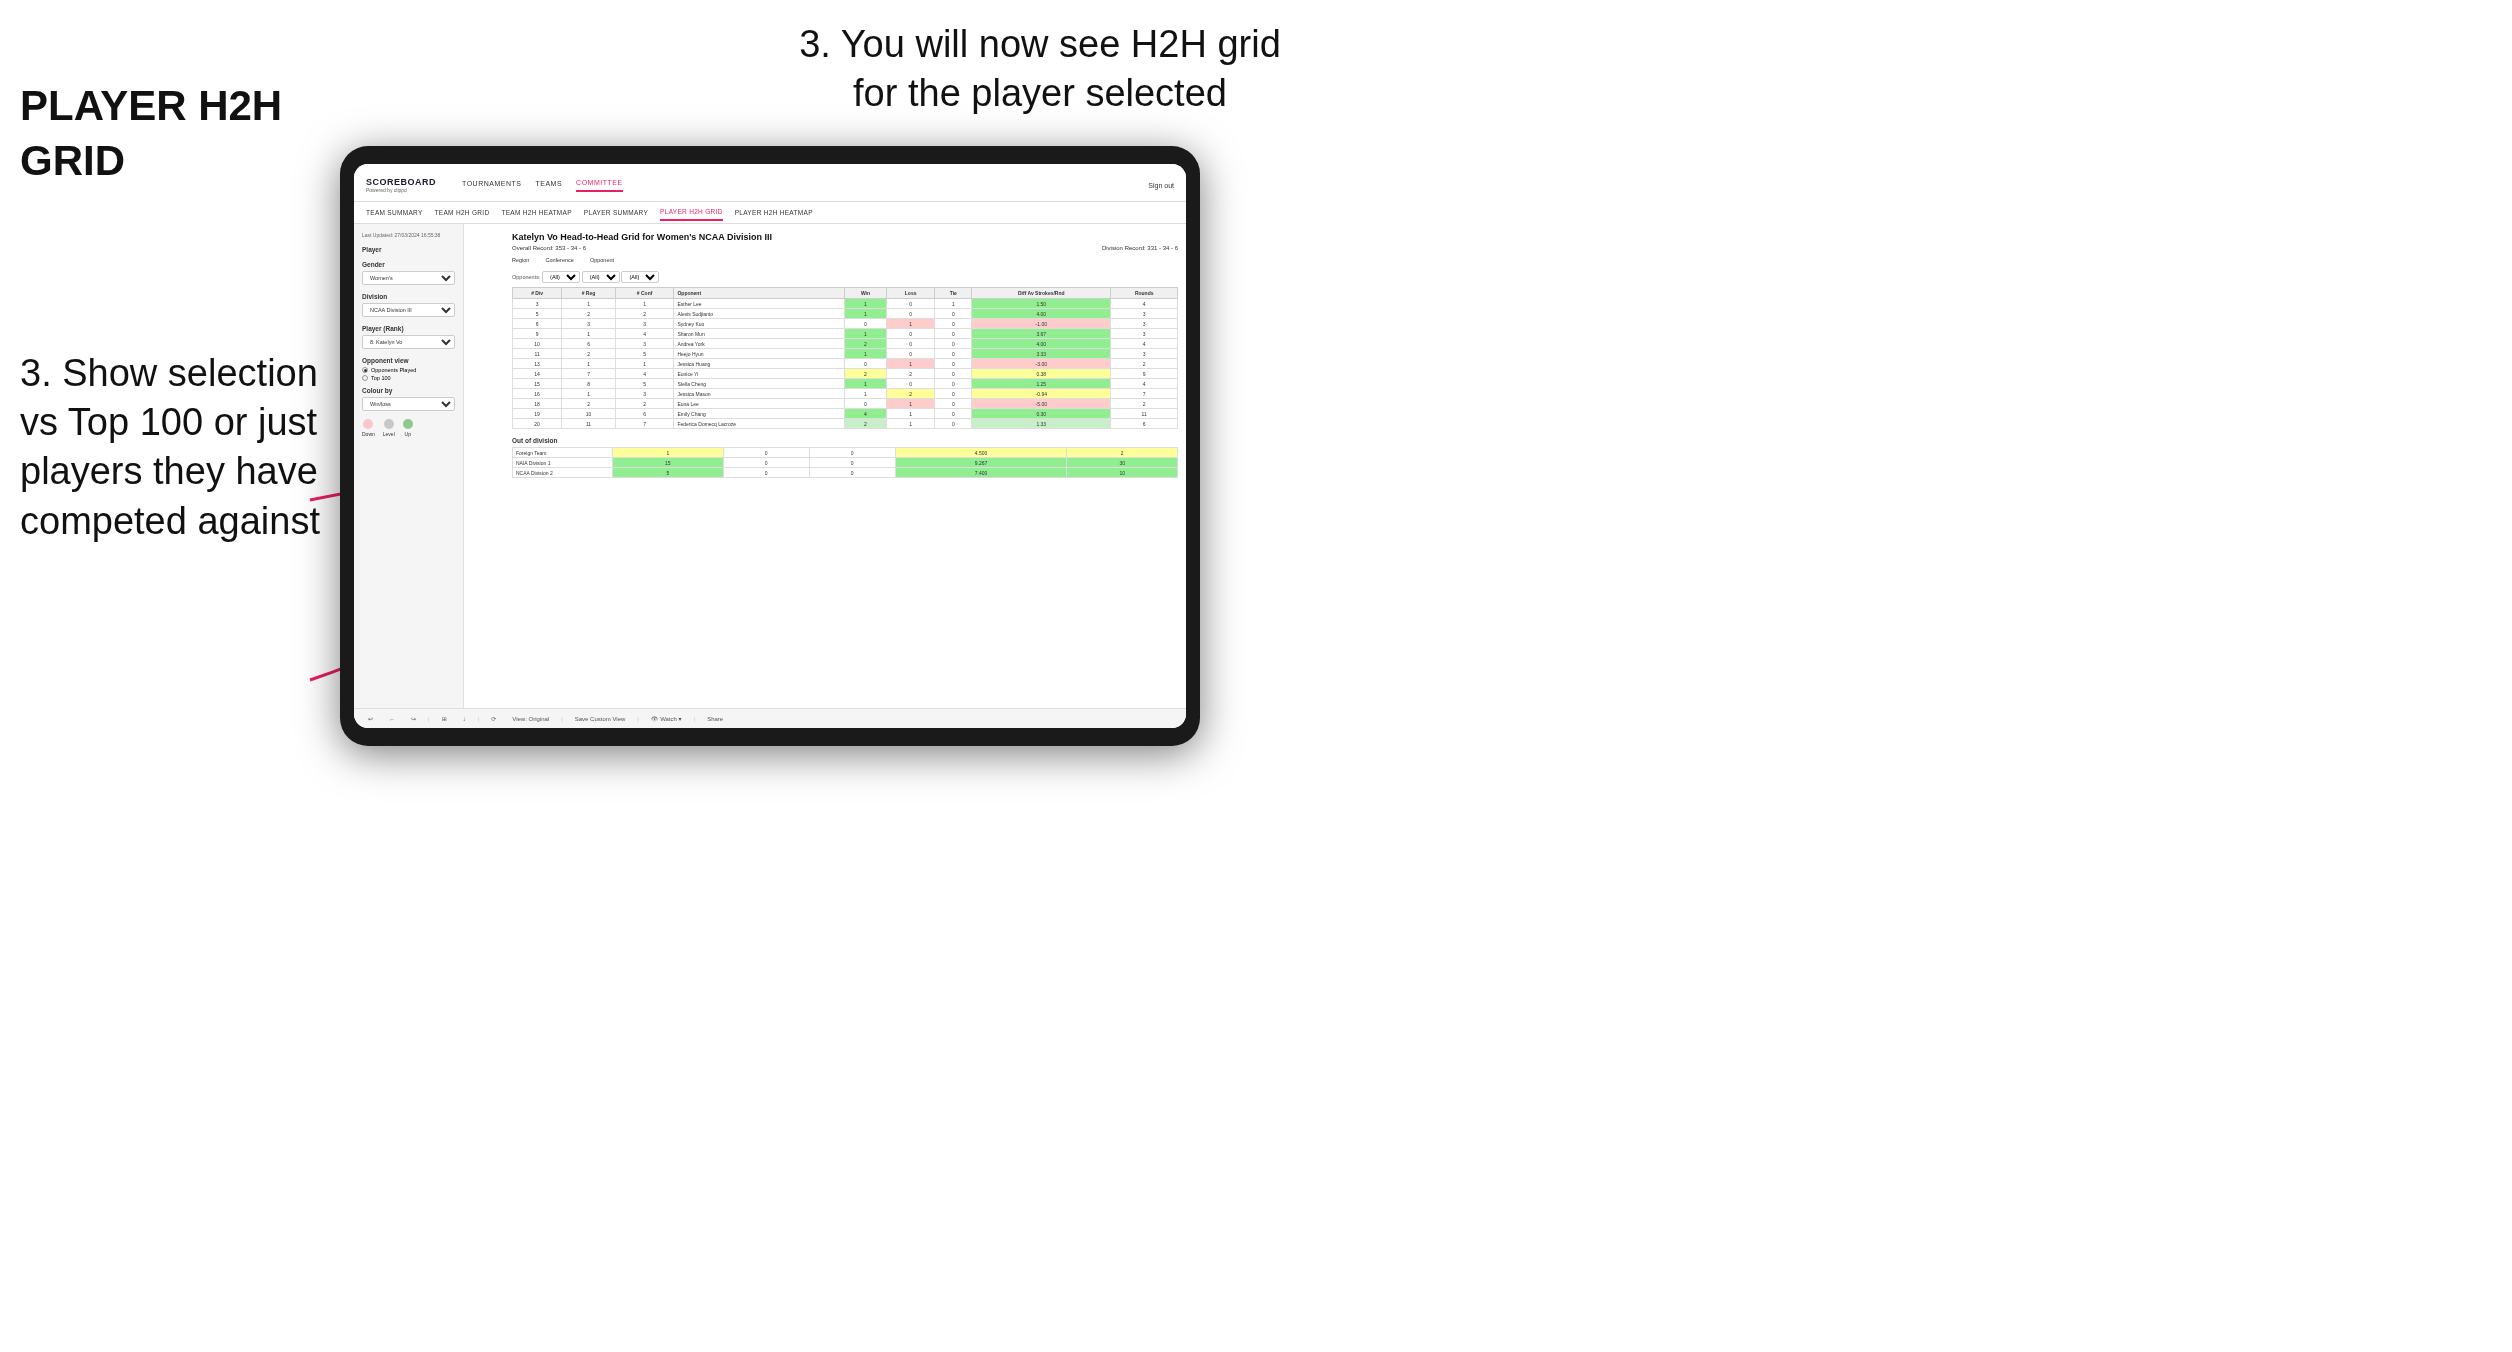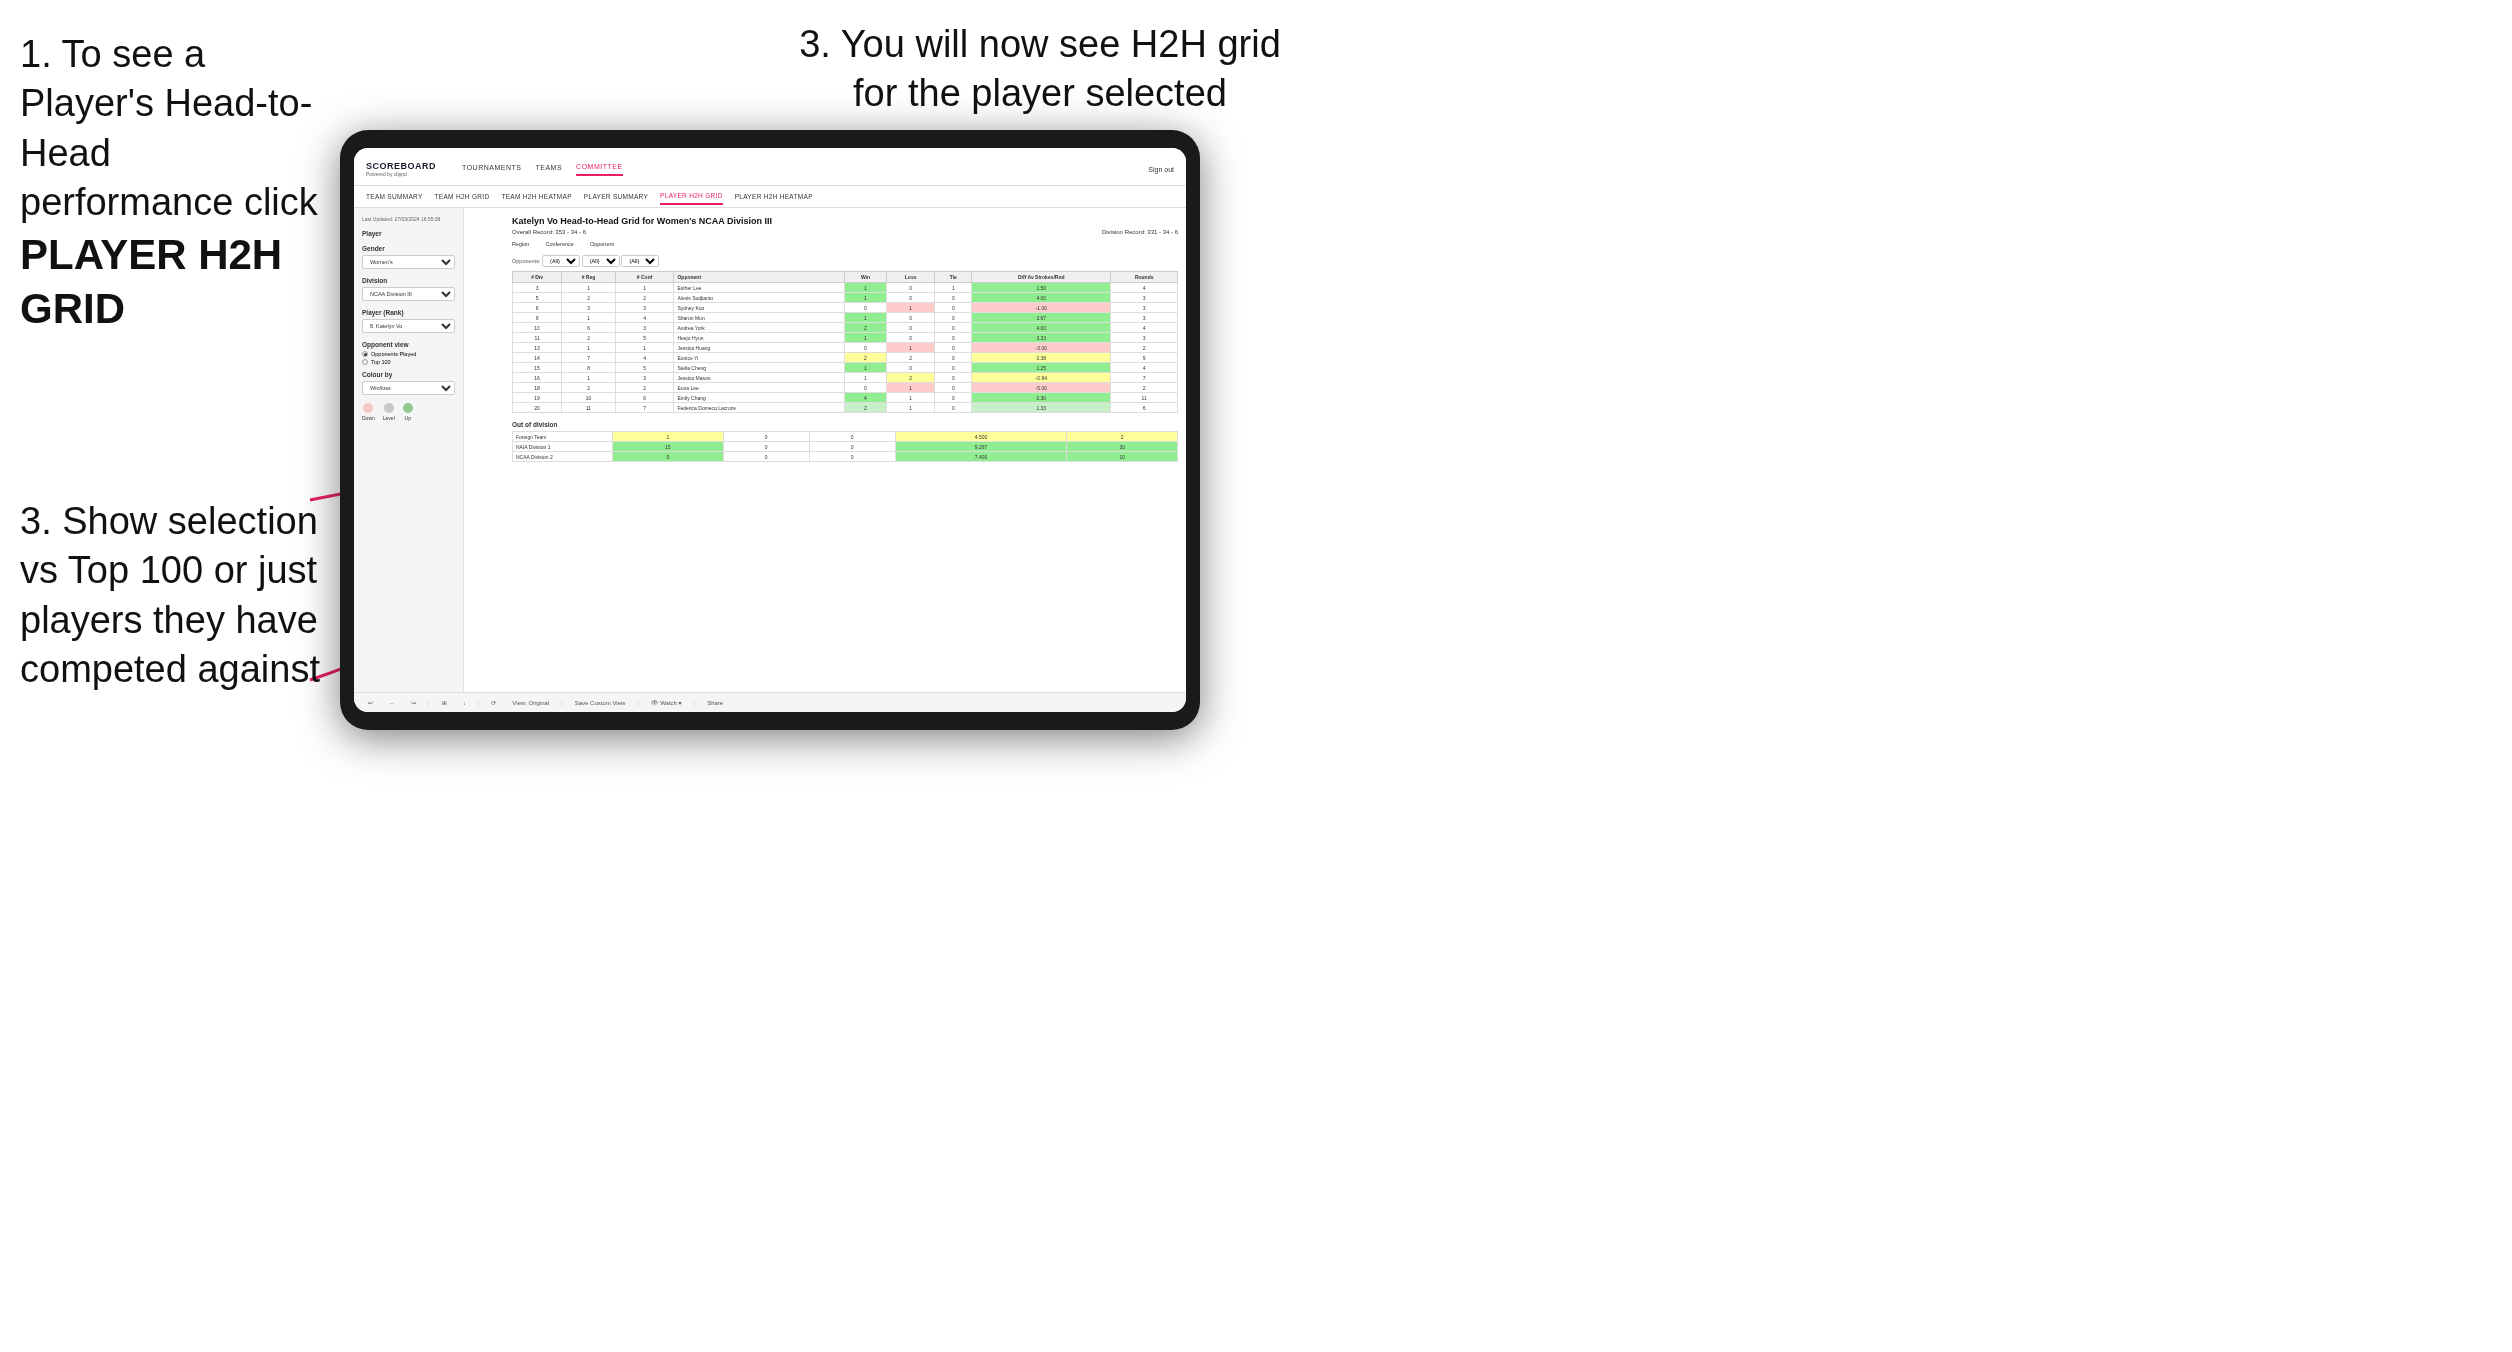--- a/index.html
+++ b/index.html
@@ -42,21 +42,21 @@
       font-size: 38px;
       line-height: 1.3;
       color: #111;
       text-align: center;
     }
 
     
     .tablet {
       position: absolute;
       left: 340px;
-      top: 130px;
+      top: 146px;
       width: 860px;
       height: 600px;
       background: #1a1a1a;
       border-radius: 28px;
       padding: 18px 14px;
       box-shadow: 0 8px 40px rgba(0,0,0,0.5);
     }
 
     .tablet-screen {
       width: 100%;
@@ -383,21 +383,21 @@
   <path d="M 1090 230 Q 1000 350 900 430" stroke="#e91e63" stroke-width="3" fill="none" marker-end="url(#arrow-pink)"></path>
   <defs>
     <marker id="arrow-pink" markerWidth="8" markerHeight="8" refX="6" refY="3" orient="auto">
       <path d="M0,0 L0,6 L8,3 z" fill="#e91e63"></path>
     </marker>
   </defs>
 </svg>
 
 <div class="instructions">
   <div class="instruction-block">
-    <span>1. To see a Player's Head-to-Head performance click</span><br>
+    <br>
     <strong>PLAYER H2H GRID</strong>
   </div>
   <div class="instruction-block" style="margin-top: 160px;">
     <span>3. Show selection vs Top 100 or just players they have competed against</span>
   </div>
 </div>
 
 <div class="top-right-instruction">
   <span>3. You will now see H2H grid for the player selected</span>
 </div>

